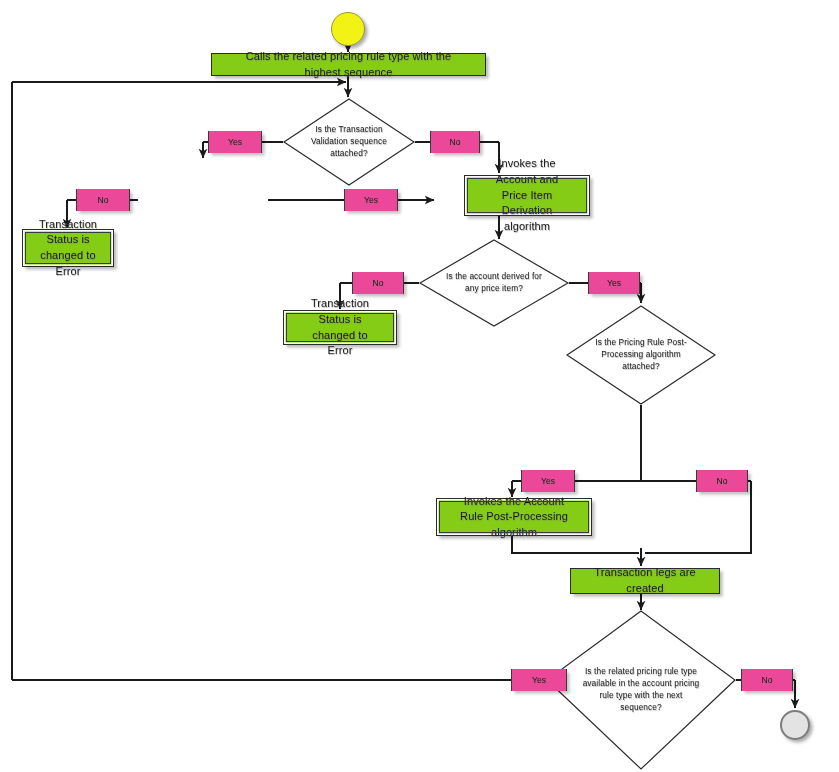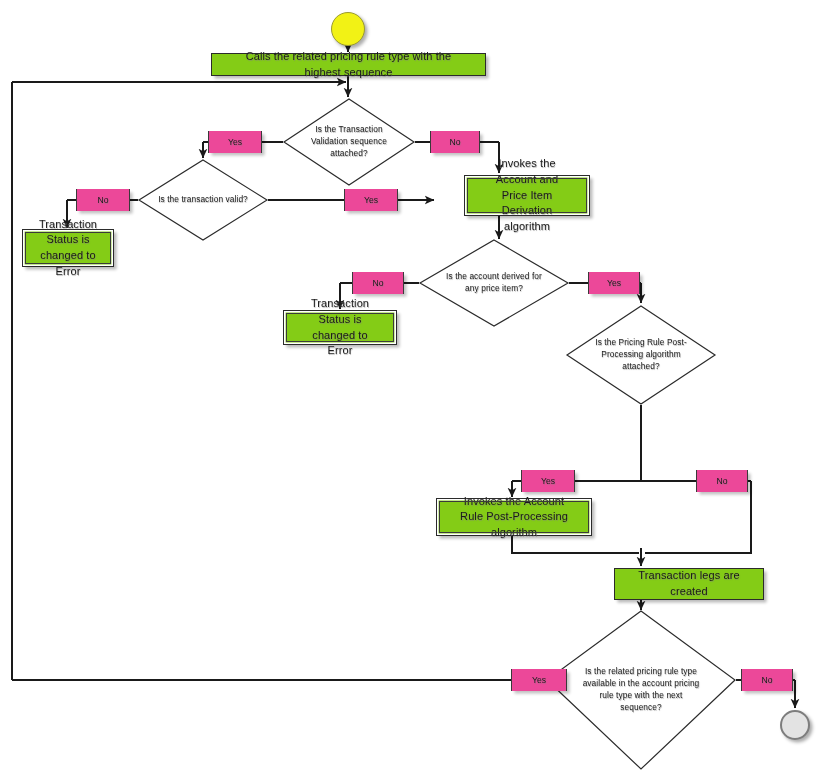--- a/index.html
+++ b/index.html
@@ -149,37 +149,31 @@
   </div>
 
   <div class="node proc dbl" style="left:283px;top:310px;width:114px;height:35px;">
     <span>Transaction Status is changed to Error</span>
   </div>
 
   <div class="node proc dbl" style="left:436px;top:498px;width:156px;height:38px;">
     <span>Invokes the Account Rule Post-Processing algorithm</span>
   </div>
 
-  <div class="node proc" style="left:570px;top:568px;width:150px;height:32px;margin-left:44px;">
+  <div class="node proc" style="left:570px;top:568px;width:150px;height:26px;">
     <span>Transaction legs are created</span>
   </div>
 
   <div class="node diamond" style="left:283px;top:98px;width:132px;height:88px;">
     <svg width="132" height="88" viewBox="0 0 132 88" xmlns="http://www.w3.org/2000/svg">
       <polygon points="66,1 131,44 66,87 1,44" fill="#ffffff" stroke="#2b2b2b" stroke-width="1.2"></polygon>
     </svg>
     <div class="dtext">Is the Transaction Validation sequence attached?</div>
   </div>
 
-  <div class="node diamond" style="left:138px;top:159px;width:130px;height:82px;">
-    <svg width="130" height="82" viewBox="0 0 130 82" xmlns="http://www.w3.org/2000/svg">
-      <polygon points="65,1 129,41 65,81 1,41" fill="#ffffff" stroke="#2b2b2b" stroke-width="1.2"></polygon>
-    </svg>
-    <div class="dtext">Is the transaction valid?</div>
-  </div>
 
   <div class="node diamond" style="left:419px;top:239px;width:150px;height:88px;">
     <svg width="150" height="88" viewBox="0 0 150 88" xmlns="http://www.w3.org/2000/svg">
       <polygon points="75,1 149,44 75,87 1,44" fill="#ffffff" stroke="#2b2b2b" stroke-width="1.2"></polygon>
     </svg>
     <div class="dtext">Is the account derived for any price item?</div>
   </div>
 
   <div class="node diamond" style="left:566px;top:305px;width:150px;height:100px;align-items:center;">
     <svg width="150" height="100" viewBox="0 0 150 100" xmlns="http://www.w3.org/2000/svg">

